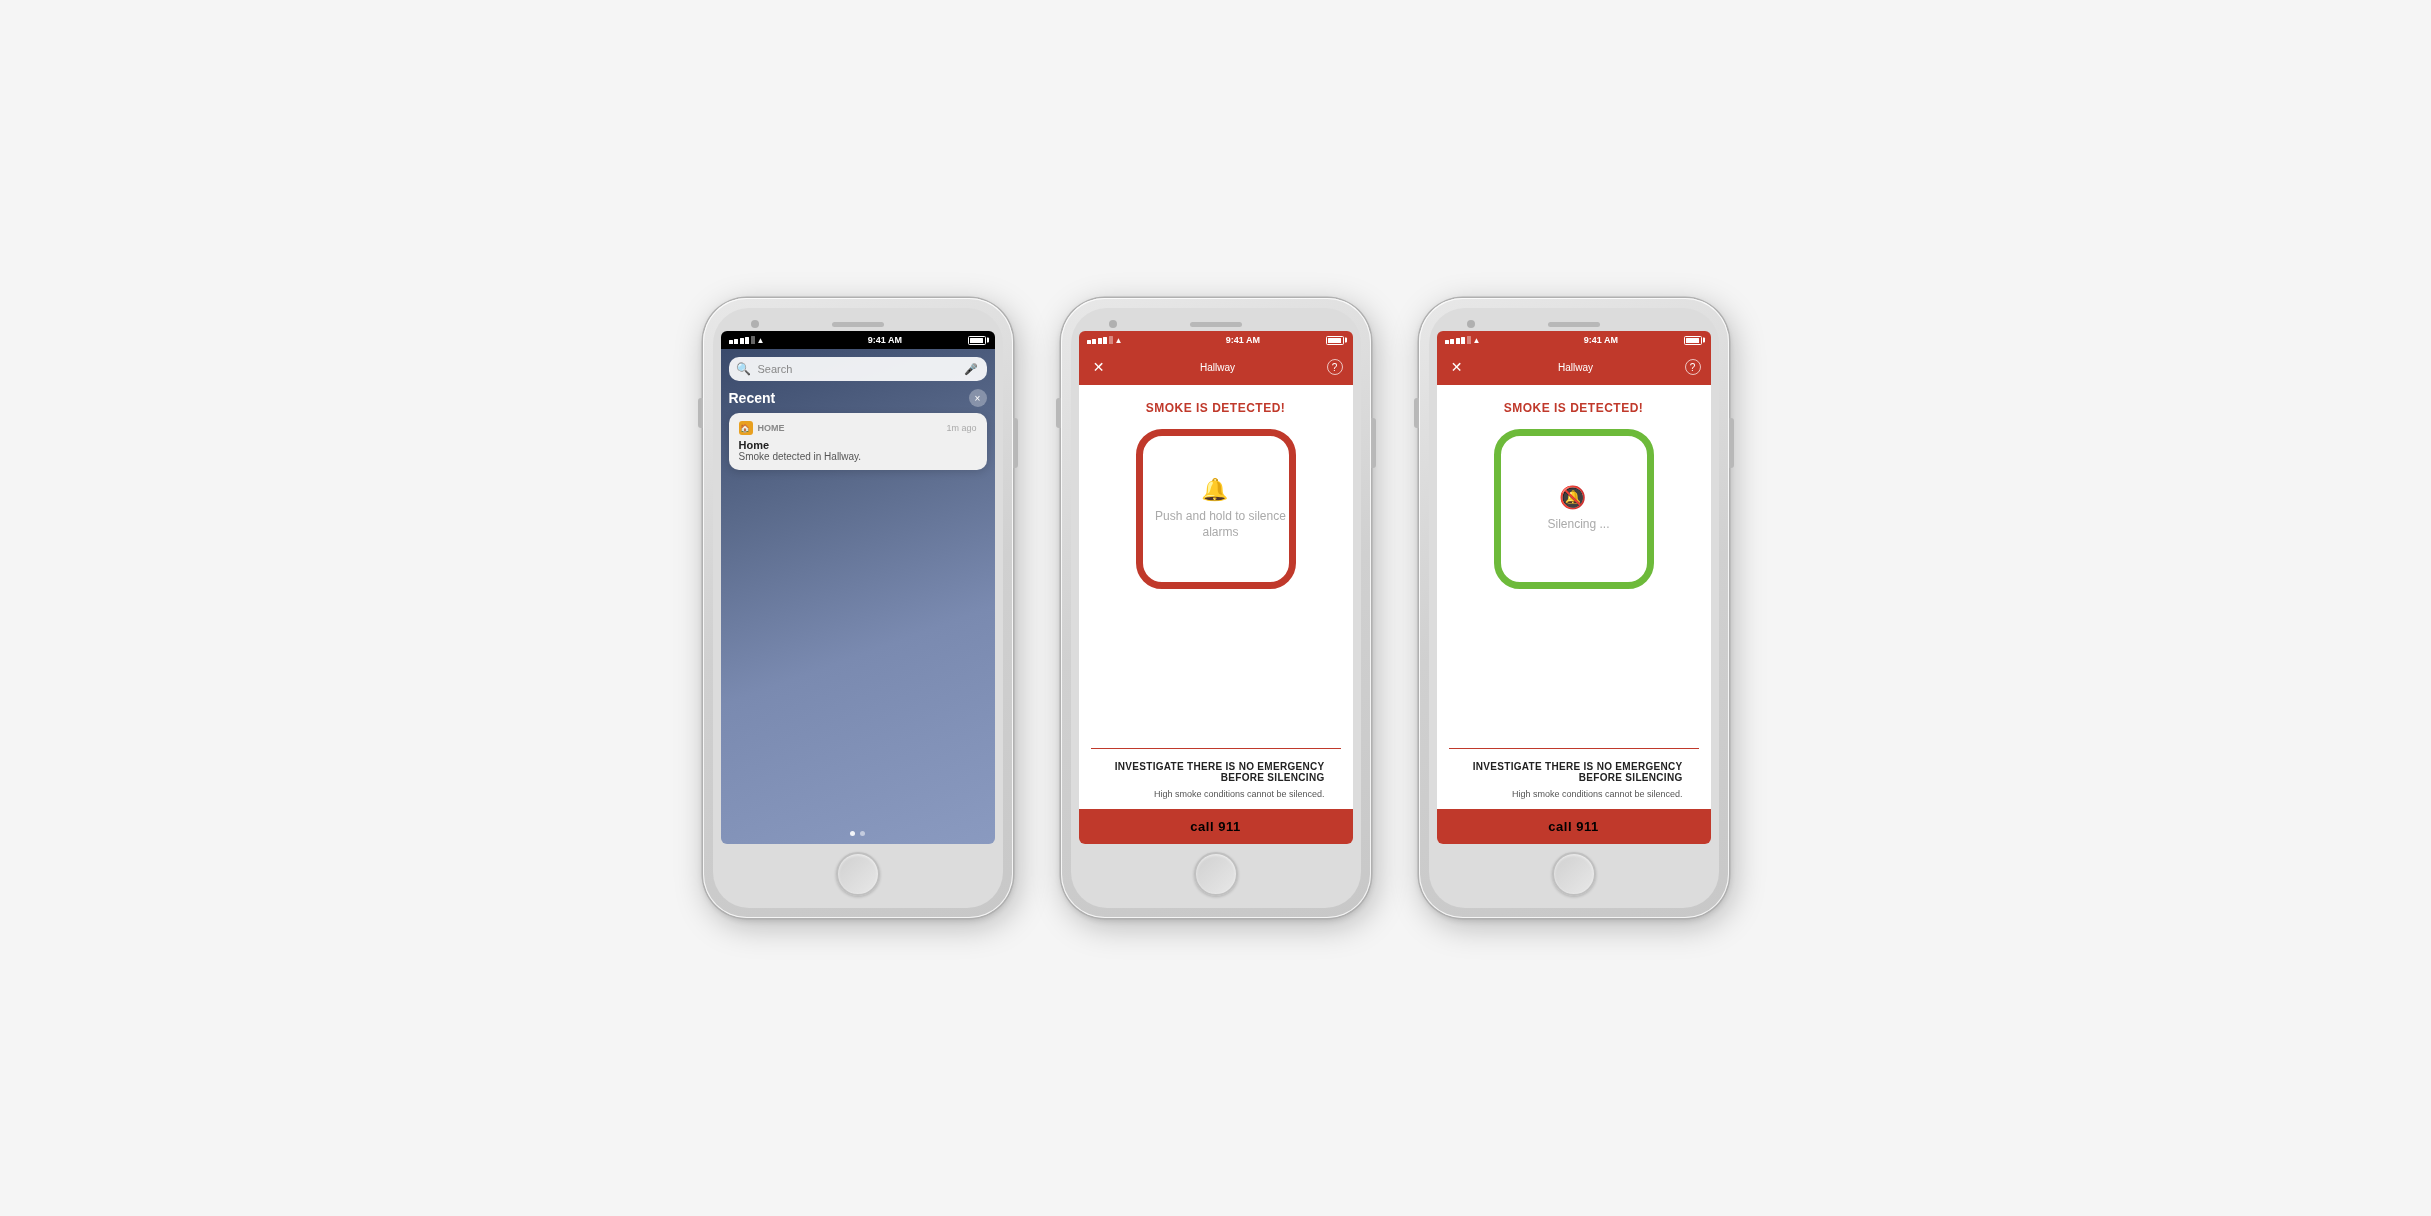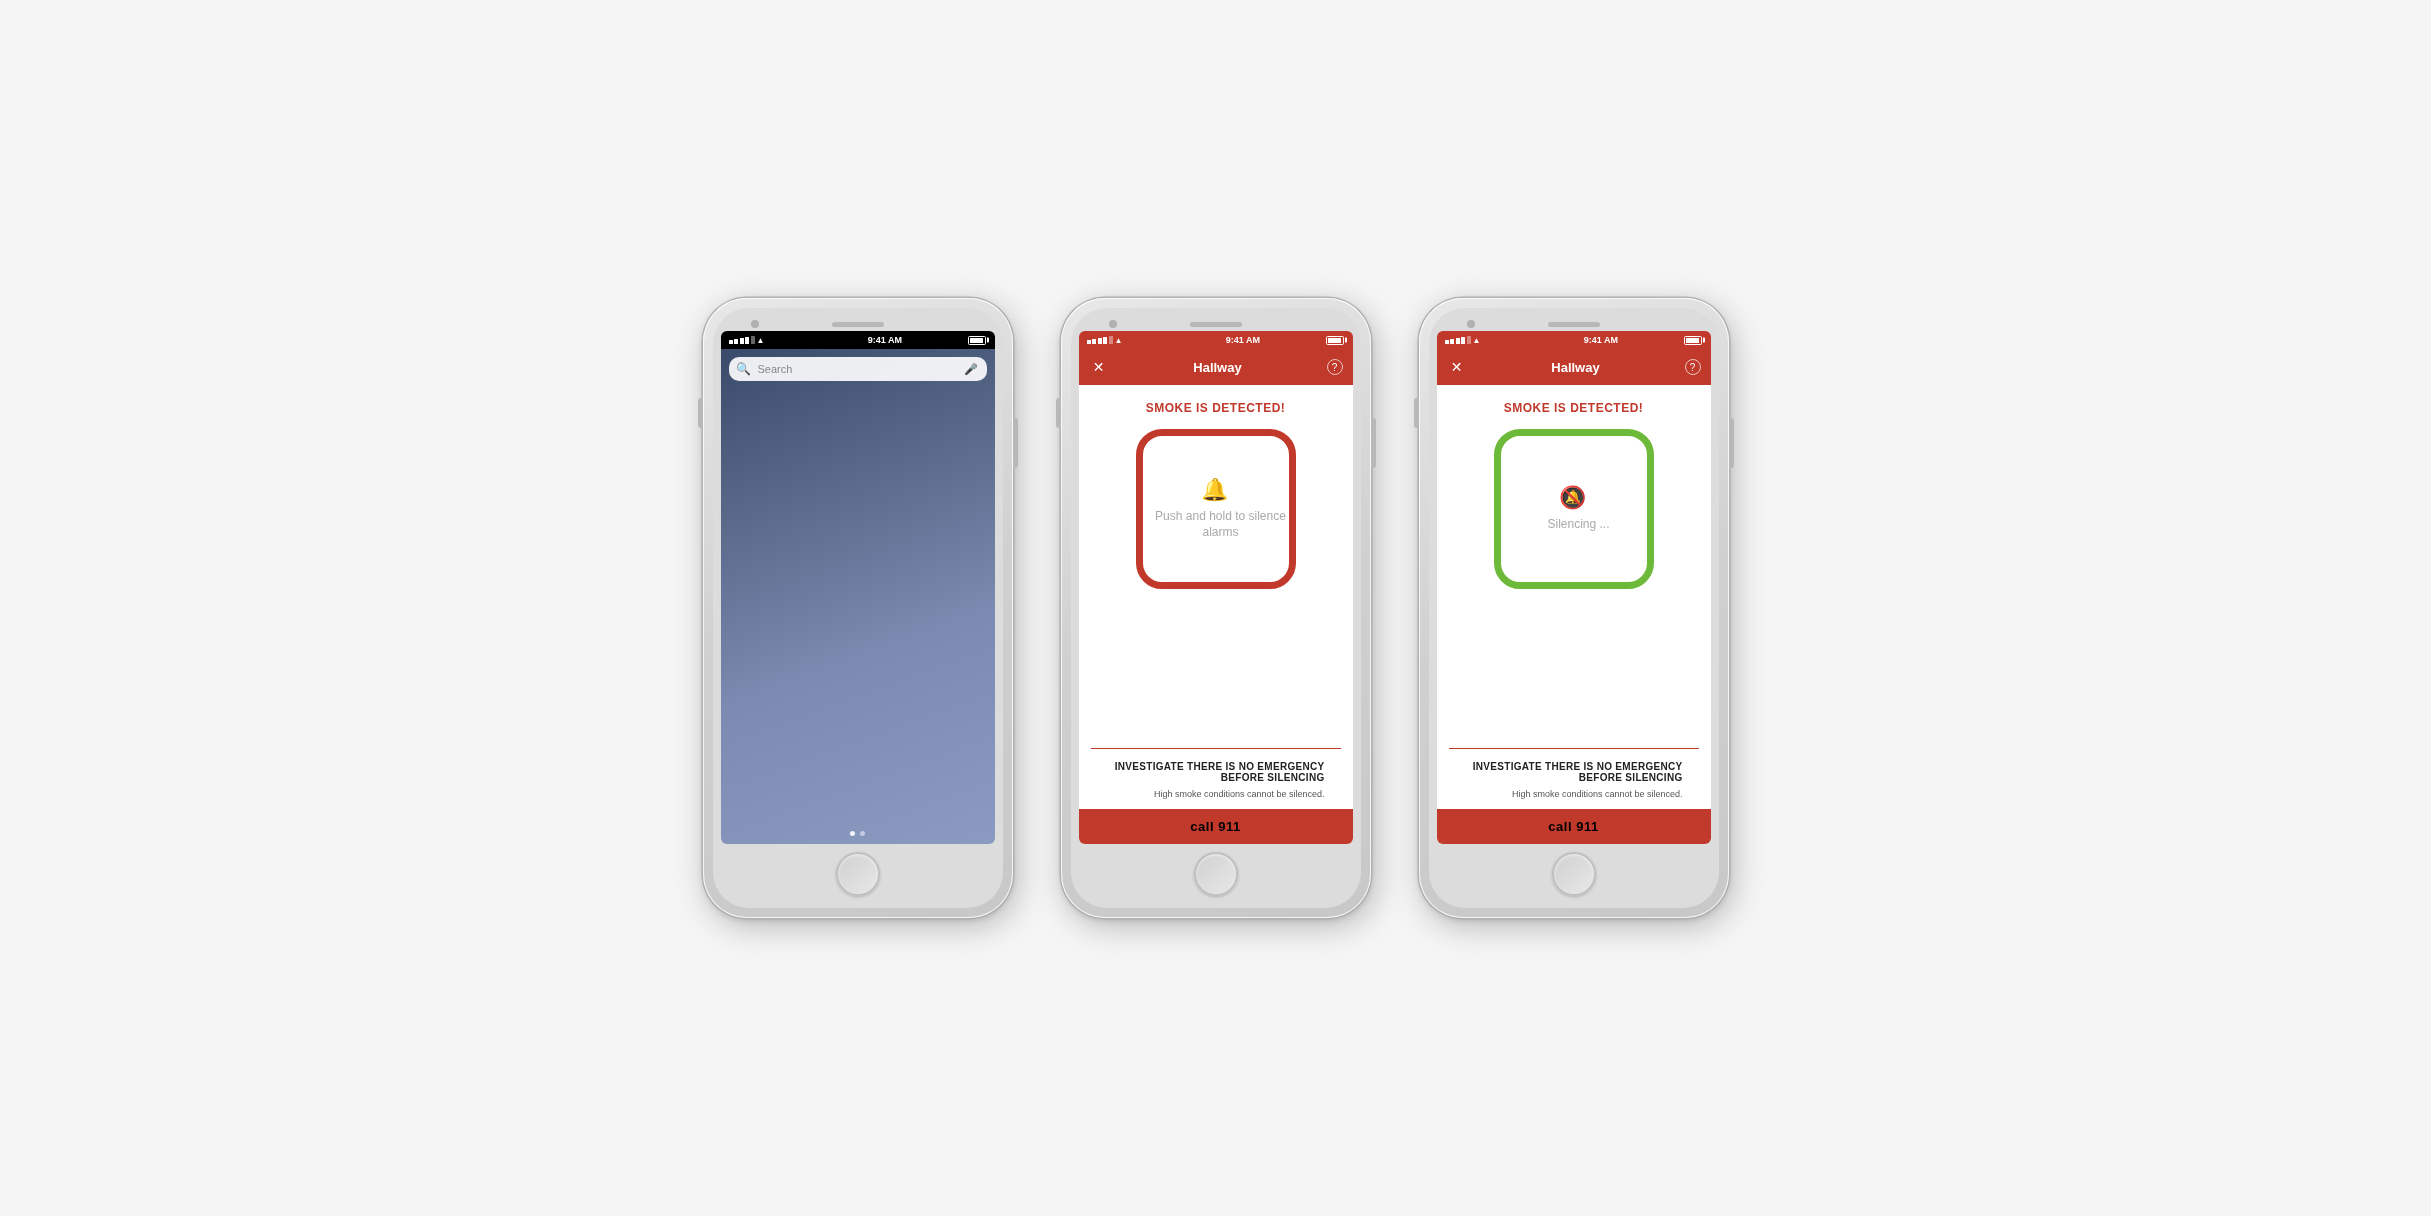--- a/index.html
+++ b/index.html
@@ -331,22 +331,22 @@
       font-size: 14px;
       font-weight: 300;
       cursor: pointer;
       width: 20px;
       text-align: center;
     }
     .alarm-header-title {
       flex: 1;
       text-align: center;
       color: #fff;
-      font-size: 13px;
-      font-weight: 700;
+      font-size: 10px;
+      font-weight: 400;
     }
     .alarm-header-help {
       color: #fff;
       font-size: 12px;
       width: 20px;
       text-align: center;
       border: 1.5px solid rgba(255,255,255,0.7);
       border-radius: 50%;
       width: 16px;
       height: 16px;
@@ -462,20 +462,39 @@
             </div>
           </div>
         </div>
 
         <div class="screen-spotlight">
           <div class="spotlight-search-bar">
             <span class="search-icon-sym">🔍</span>
             <span class="search-input-text">Search</span>
             <span class="mic-icon-sym">🎤</span>
           </div>
+          <div class="recent-section">
+            <div class="recent-header">
+              <span class="recent-title">Recent</span>
+              <div class="recent-close-btn">
+                <span>×</span>
+              </div>
+            </div>
+            <div class="notification-card">
+              <div class="notif-top">
+                <div class="notif-app-row">
+                  <div class="notif-app-icon">🏠</div>
+                  <span class="notif-app-name">HOME</span>
+                </div>
+                <span class="notif-time">1m ago</span>
+              </div>
+              <div class="notif-title">Home</div>
+              <div class="notif-body">Smoke detected in Hallway.</div>
+            </div>
+          </div>
           <div style="flex:1"></div>
           <div class="page-dots">
             <div class="page-dot active"></div>
             <div class="page-dot"></div>
           </div>
         </div>
       </div>
       <div class="phone-home-area">
         <div class="phone-home-btn"></div>
       </div>

